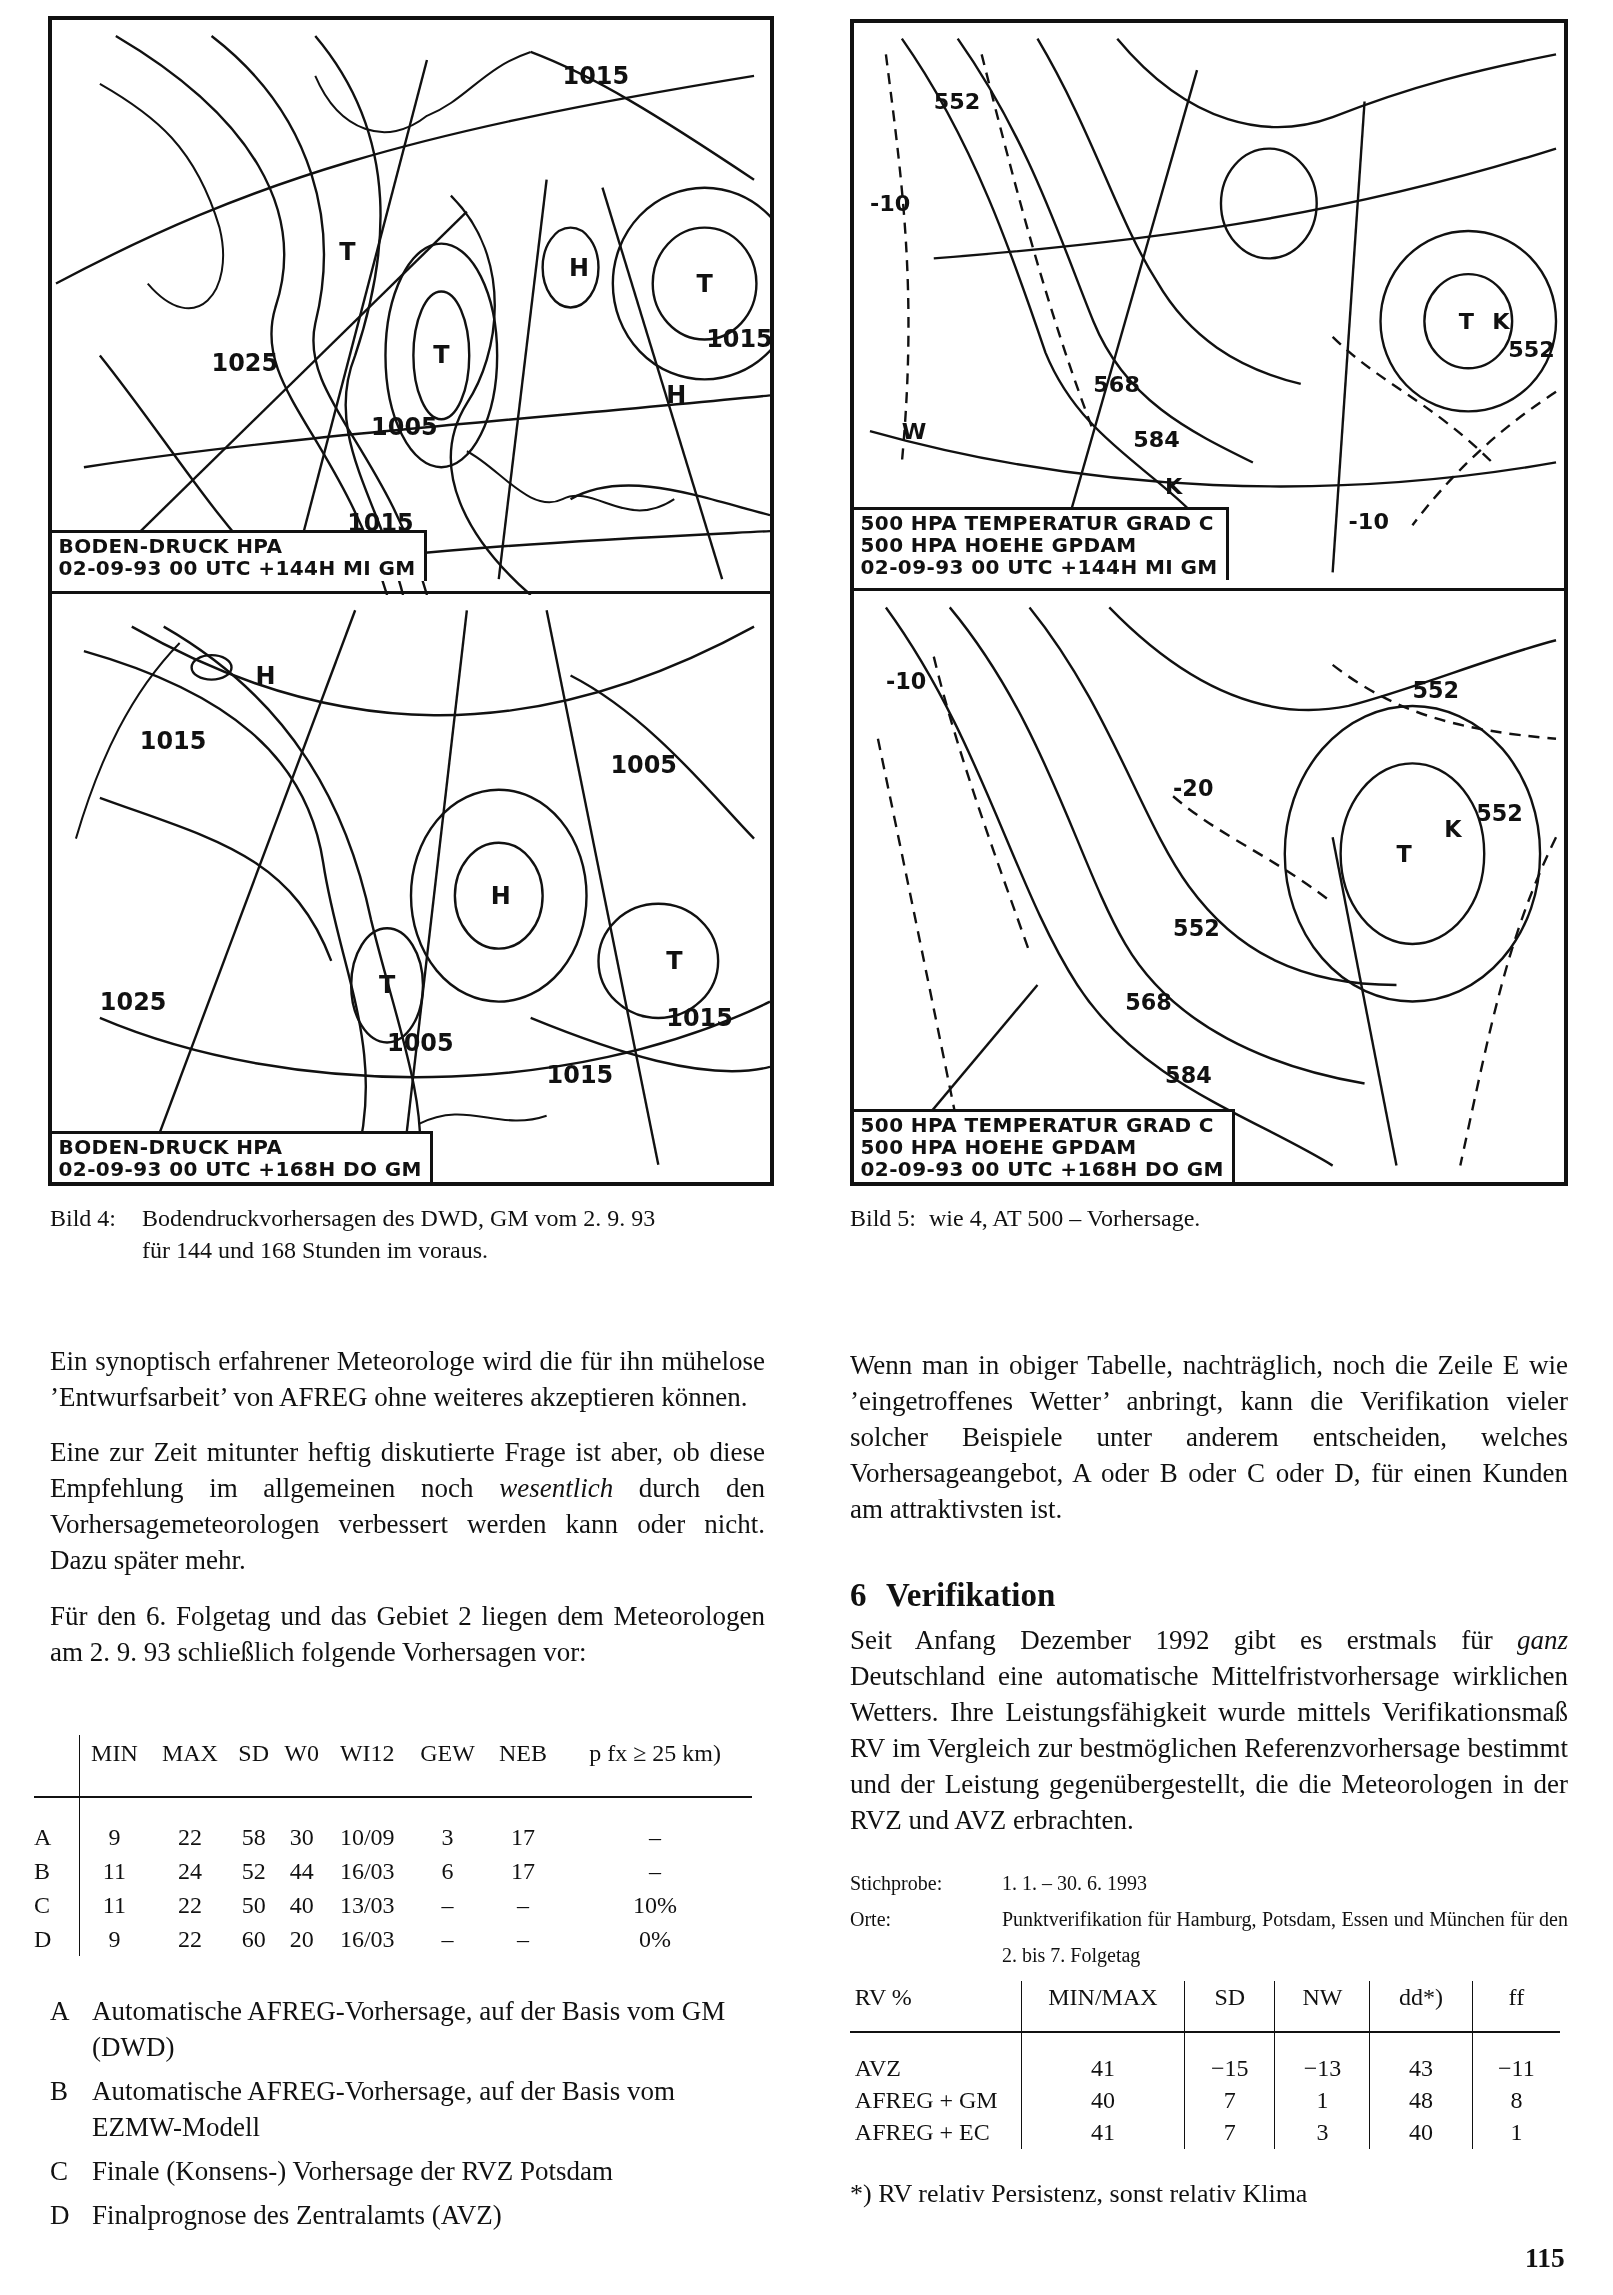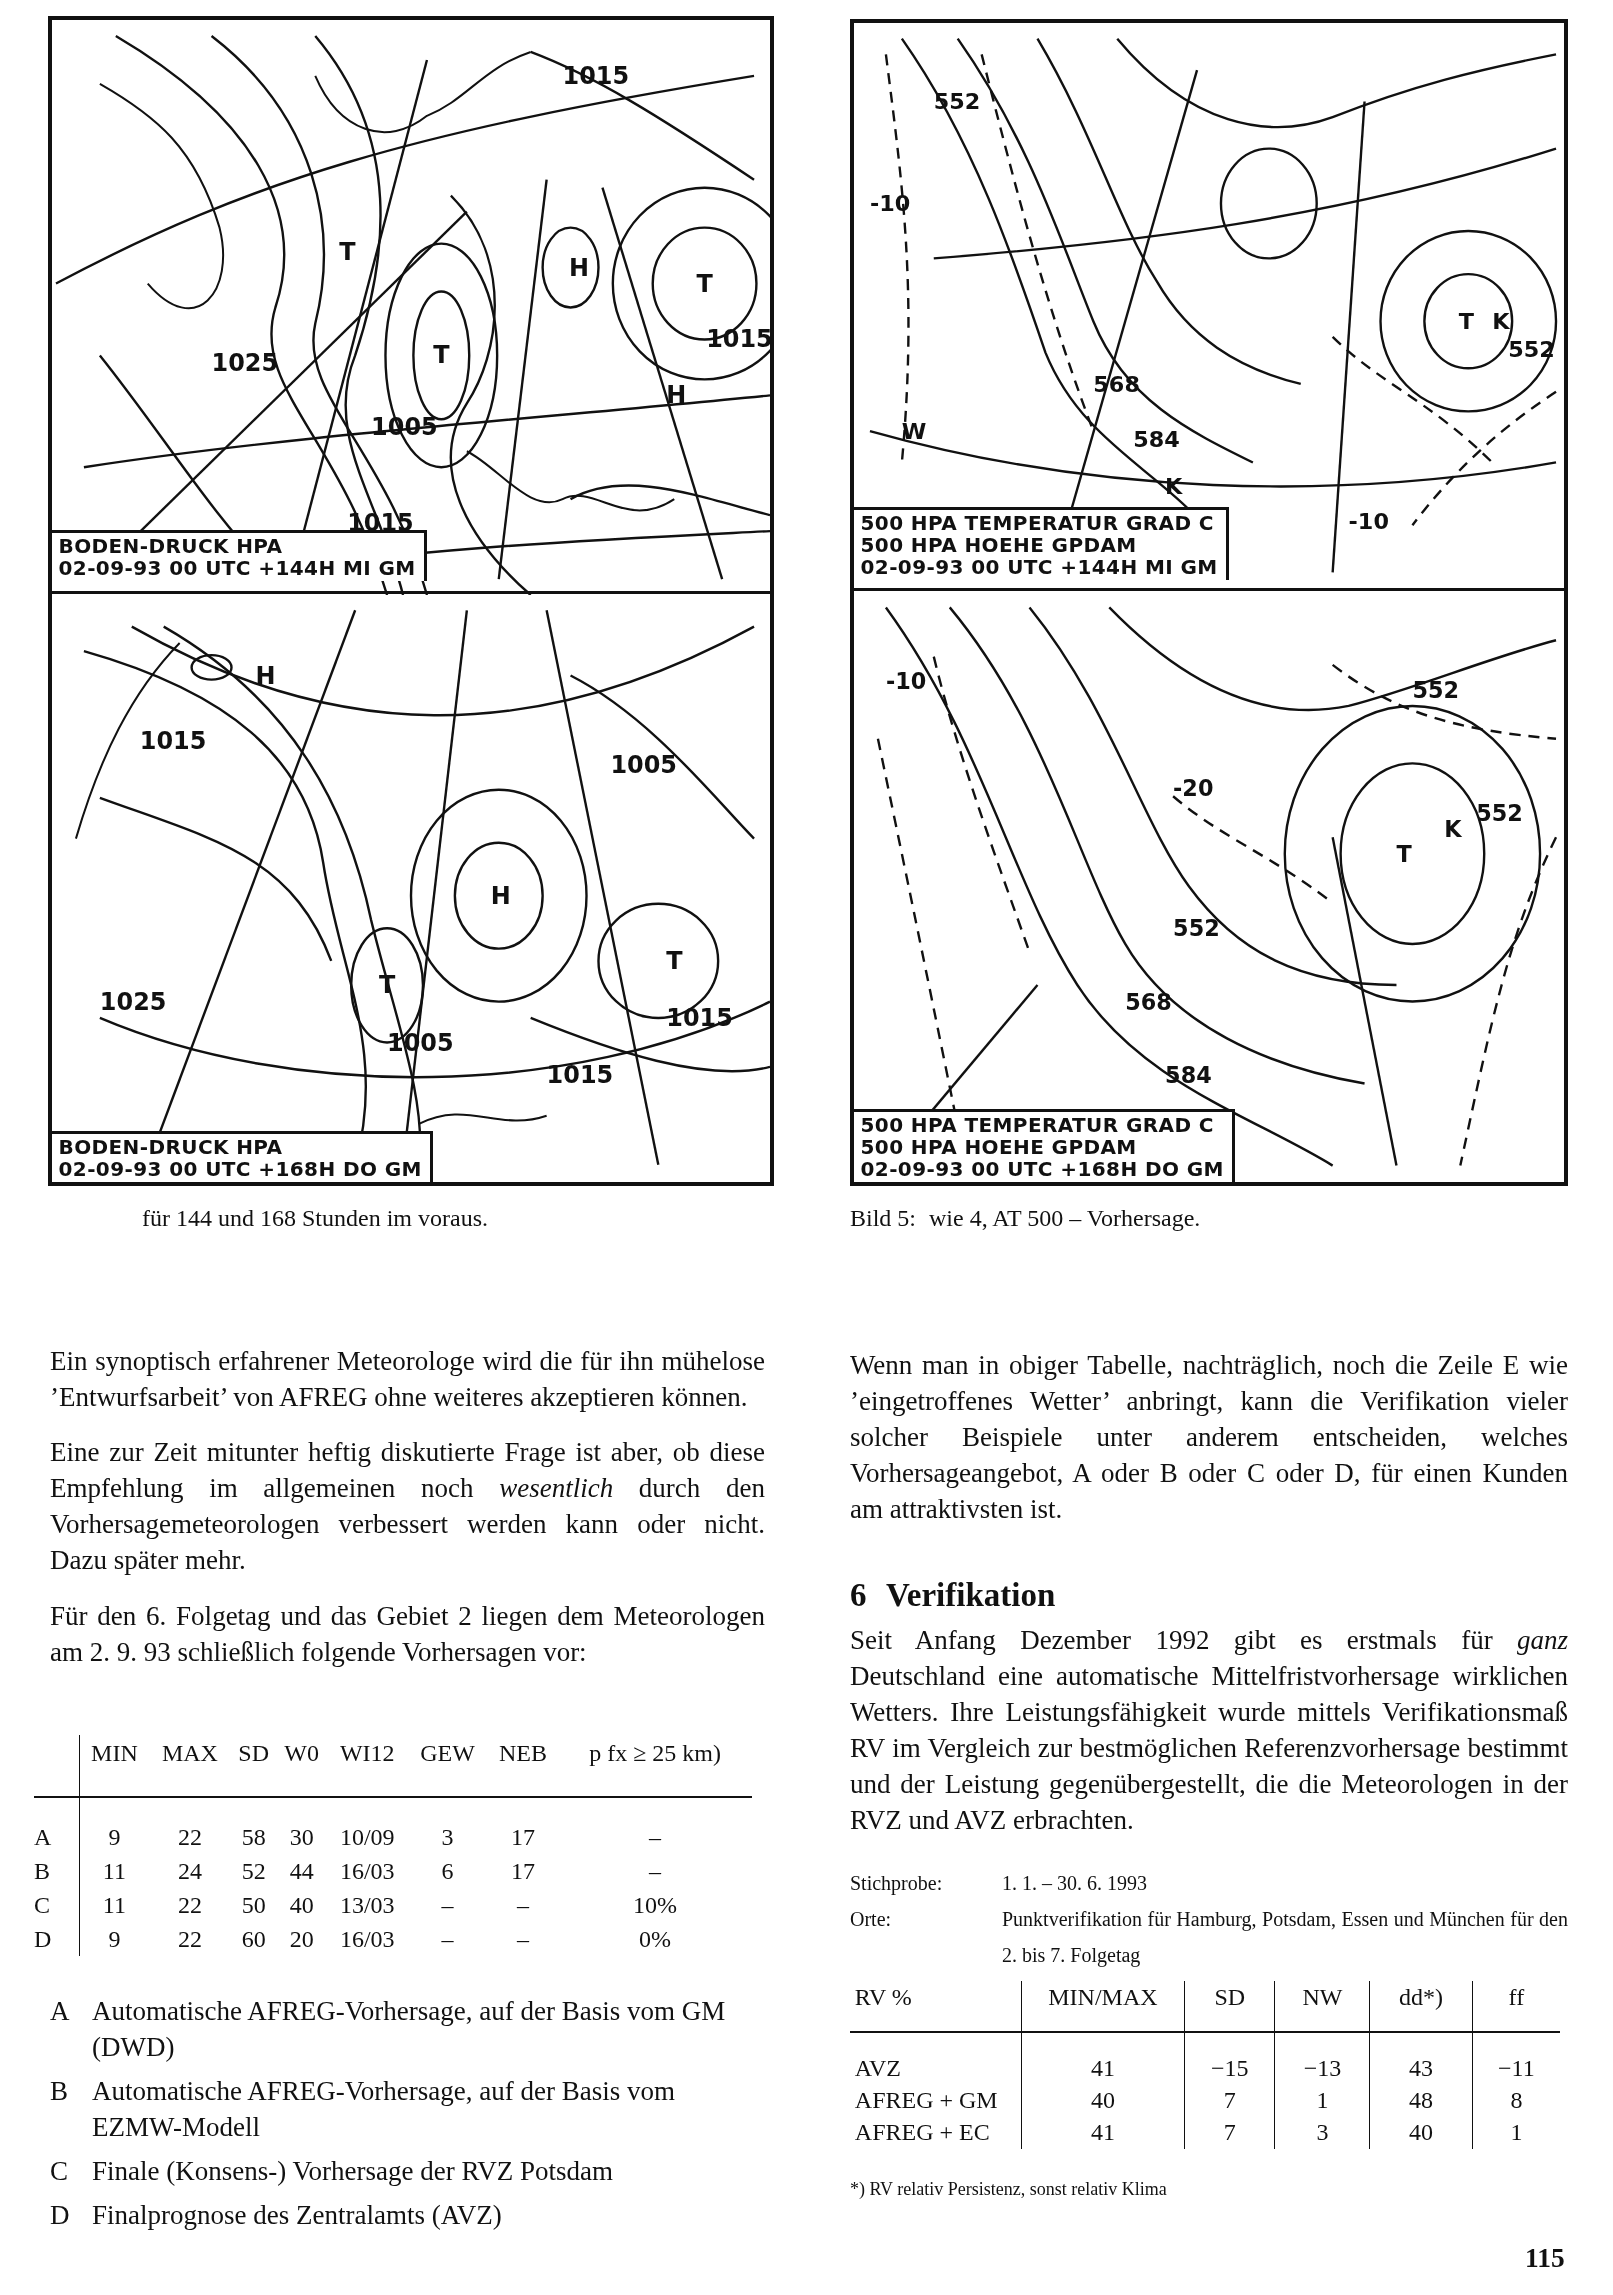--- a/index.html
+++ b/index.html
@@ -28,21 +28,21 @@
   .t1 tbody tr:first-child td { padding-top: 22.6px; }
   .t2 td, .t2 th { font-weight: normal; padding: 0 4.8px; height: 32px; text-align: center; border-left: 1.6px solid #111; }
   .t2 th { height: 47px; vertical-align: top; padding-top: 3.2px; border-bottom: 2.4px solid #111; }
   .t2 .first { text-align: left; border-left: none; }
   .t2 tbody tr:first-child td { padding-top: 19.4px; }
   .legend-list { font-size: 27px; line-height: 36px; }
   .legend-item { display: flex; margin-bottom: 8px; }
   .legend-item .key { width: 42px; flex: none; }
   .meta-row { display: flex; font-size: 20px; line-height: 36px; }
   .meta-row .k { width: 152px; flex: none; }
-  .footnote { font-size: 18px; }
+  .footnote { font-size: 26px; }
   .pagenum { font-weight: bold; font-size: 27.4px; }
 </style>
 </head>
 <body>
 
 <div class="map" style="left:48px; top:16px; width:726px; height:1170px;">
   <svg viewBox="0 0 900 720" preserveAspectRatio="none" style="height:575px;">
     <g fill="none" stroke="#111" stroke-width="3">
 
       <path d="M5 330 C 250 200, 450 140, 880 70"></path>
@@ -202,20 +202,21 @@
   </svg>
 
   <div class="map-label">
     <div>500 HPA TEMPERATUR GRAD C</div>
     <div>500 HPA HOEHE GPDAM</div>
     <div>02-09-93 00 UTC +168H DO GM</div>
   </div>
 </div>
 
 <div class="abs caption" style="left:50px; top:1202px; width:726px;">
+  <div><span class="lbl">Bild 4:</span><span>Bodendruckvorhersagen des DWD, GM vom 2. 9. 93</span></div>
   <div class="indent">für 144 und 168 Stunden im voraus.</div>
 </div>
 
 <div class="abs caption" style="left:850px; top:1202px; width:726px;">
   <span class="lbl" style="width:79px;">Bild 5:</span><span>wie 4, AT 500 – Vorhersage.</span>
 </div>
 
 <div class="abs para" style="left:50px; top:1343px; width:715px;">
   <p>Ein synoptisch erfahrener Meteorologe wird die für ihn mühelose ’Entwurfsarbeit’ von AFREG ohne weiteres akzeptieren können.</p>
   <p><span>Eine zur Zeit mitunter heftig diskutierte Frage ist aber, ob diese Empfehlung im allgemeinen noch </span><em>wesentlich</em><span> durch den Vorhersagemeteorologen verbessert werden kann oder nicht. Dazu später mehr.</span></p>

